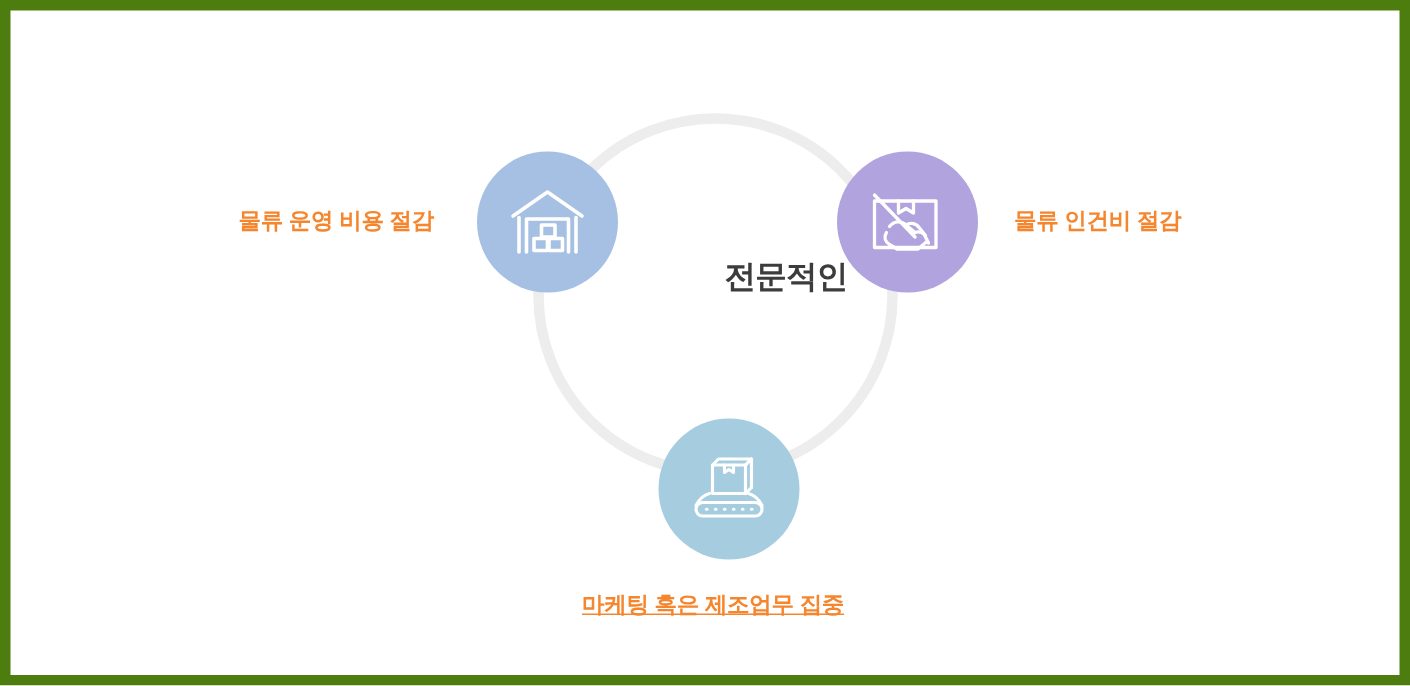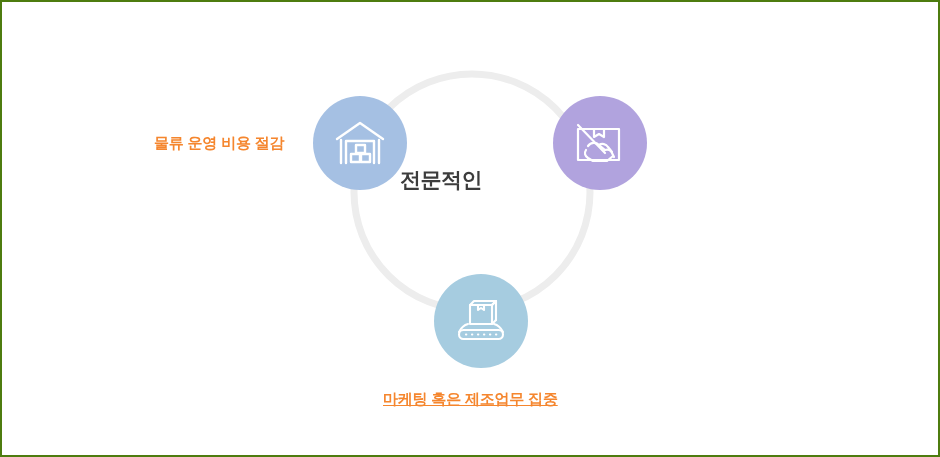--- a/index.html
+++ b/index.html
@@ -13,21 +13,21 @@
     font-family: "Liberation Sans", "DejaVu Sans", sans-serif;
     overflow: hidden;
   }
 
   #infographic {
     position: relative;
     width: 940px;
     height: 457px;
     background: #ffffff;
     box-sizing: border-box;
-    border: 2px solid #4d7c0f;
+    border: 7px solid #4d7c0f;
   }
 
   
   .ring-layer {
     position: absolute;
     left: 0;
     top: 0;
     width: 940px;
     height: 457px;
   }
@@ -61,21 +61,21 @@
   .label-left   { left: 152px; top: 132px; }
   .label-right  { left: 669px; top: 132px; }
   .label-bottom { left: 381px; top: 388px; text-decoration: underline; }
 
   
   .center-title {
     position: absolute;
     left: 398px;
     top: 164px;
     width: 160px;
-    text-align: left;
+    text-align: right;
     font-size: 21px;
     font-weight: bold;
     color: #3c3c3c;
     line-height: 1.35;
     letter-spacing: -0.5px;
   }
   .center-title .line { display: block; }
 </style>
 </head>
 <body>
@@ -131,20 +131,21 @@
         <line x1="23" y1="35.5" x2="23.3" y2="35.5"></line>
         <line x1="29" y1="35.5" x2="29.3" y2="35.5"></line>
         <line x1="35" y1="35.5" x2="35.3" y2="35.5"></line>
         <line x1="41" y1="35.5" x2="41.3" y2="35.5"></line>
       </svg>
     </span>
   </div>
 
   <div class="label label-left">물류 운영 비용 절감</div>
 
+  <div class="label label-right">물류 인건비 절감</div>
 
   <div class="label label-bottom">마케팅 혹은 제조업무 집중</div>
 
   <div class="center-title">
     <span class="line">전문적인</span>
   </div>
 
 </div>
 
 </body></html>

